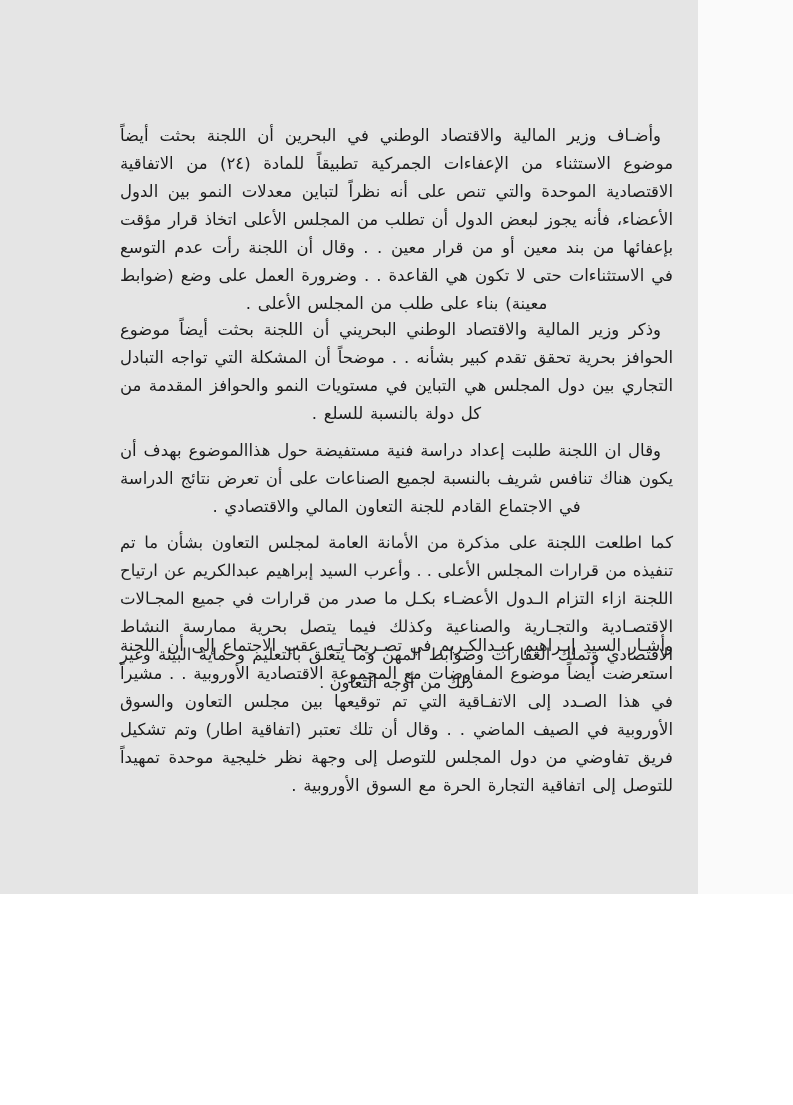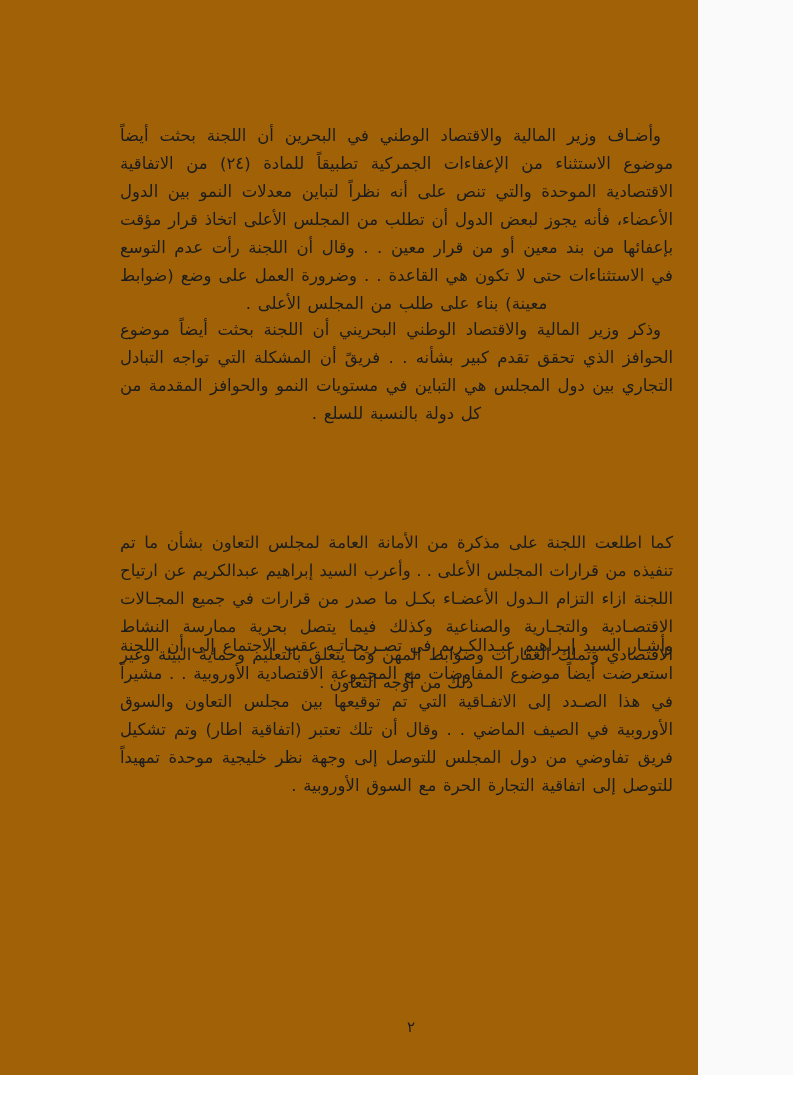--- a/index.html
+++ b/index.html
@@ -3,22 +3,22 @@
 <meta charset="utf-8">
 <style>
   html, body {
     margin: 0;
     padding: 0;
     background: #ffffff;
   }
   .page {
     position: relative;
     width: 793px;
-    height: 1075px;
-    background: #a16207;
+    height: 894px;
+    background: #e5e5e5;
     overflow: hidden;
     font-family: "DejaVu Sans", sans-serif;
     color: #1c1c1c;
     direction: rtl;
   }
   
   .edge-strip {
     position: absolute;
     top: 0;
     left: 698px;
@@ -57,22 +57,23 @@
 </style>
 </head>
 <body>
 
 <div class="page">
 
   <div class="edge-strip"></div>
 
   <p class="para p1 indent">وأضـاف وزير المالية والاقتصاد الوطني في البحرين أن اللجنة بحثت أيضاً موضوع الاستثناء من الإعفاءات الجمركية تطبيقاً للمادة (٢٤) من الاتفاقية الاقتصادية الموحدة والتي تنص على أنه نظراً لتباين معدلات النمو بين الدول الأعضاء، فأنه يجوز لبعض الدول أن تطلب من المجلس الأعلى اتخاذ قرار مؤقت بإعفائها من بند معين أو من قرار معين . . وقال أن اللجنة رأت عدم التوسع في الاستثناءات حتى لا تكون هي القاعدة . . وضرورة العمل على وضع (ضوابط معينة) بناء على طلب من المجلس الأعلى .</p>
 
-  <p class="para p2 indent">وذكر وزير المالية والاقتصاد الوطني البحريني أن اللجنة بحثت أيضاً موضوع الحوافز الذي تحقق تقدم كبير بشأنه . . فريقً أن المشكلة التي تواجه التبادل التجاري بين دول المجلس هي التباين في مستويات النمو والحوافز المقدمة من كل دولة بالنسبة للسلع .</p>
+  <p class="para p2 indent">وذكر وزير المالية والاقتصاد الوطني البحريني أن اللجنة بحثت أيضاً موضوع الحوافز بحرية تحقق تقدم كبير بشأنه . . موضحاً أن المشكلة التي تواجه التبادل التجاري بين دول المجلس هي التباين في مستويات النمو والحوافز المقدمة من كل دولة بالنسبة للسلع .</p>
 
+  <p class="para p3 indent">وقال ان اللجنة طلبت إعداد دراسة فنية مستفيضة حول هذاالموضوع بهدف أن يكون هناك تنافس شريف بالنسبة لجميع الصناعات على أن تعرض نتائج الدراسة في الاجتماع القادم للجنة التعاون المالي والاقتصادي .</p>
 
   <p class="para p4">كما اطلعت اللجنة على مذكرة من الأمانة العامة لمجلس التعاون بشأن ما تم تنفيذه من قرارات المجلس الأعلى . . وأعرب السيد إبراهيم عبدالكريم عن ارتياح اللجنة ازاء التزام الـدول الأعضـاء بكـل ما صدر من قرارات في جميع المجـالات الاقتصـادية والتجـارية والصناعية وكذلك فيما يتصل بحرية ممارسة النشاط الاقتصادي وتملك العقارات وضوابط المهن وما يتعلق بالتعليم وحماية البيئة وغير ذلك من أوجه التعاون .</p>
 
   <p class="para p5">وأشـار السيد إبـراهيم عبـدالكـريم في تصـريحـاتـه عقب الاجتماع إلى أن اللجنة استعرضت أيضاً موضوع المفاوضات مع المجموعة الاقتصادية الأوروبية . . مشيراً في هذا الصـدد إلى الاتفـاقية التي تم توقيعها بين مجلس التعاون والسوق الأوروبية في الصيف الماضي . . وقال أن تلك تعتبر (اتفاقية اطار) وتم تشكيل فريق تفاوضي من دول المجلس للتوصل إلى وجهة نظر خليجية موحدة تمهيداً للتوصل إلى اتفاقية التجارة الحرة مع السوق الأوروبية .</p>
 
   <div class="page-number">٢</div>
 
 </div>
 
 </body></html>

